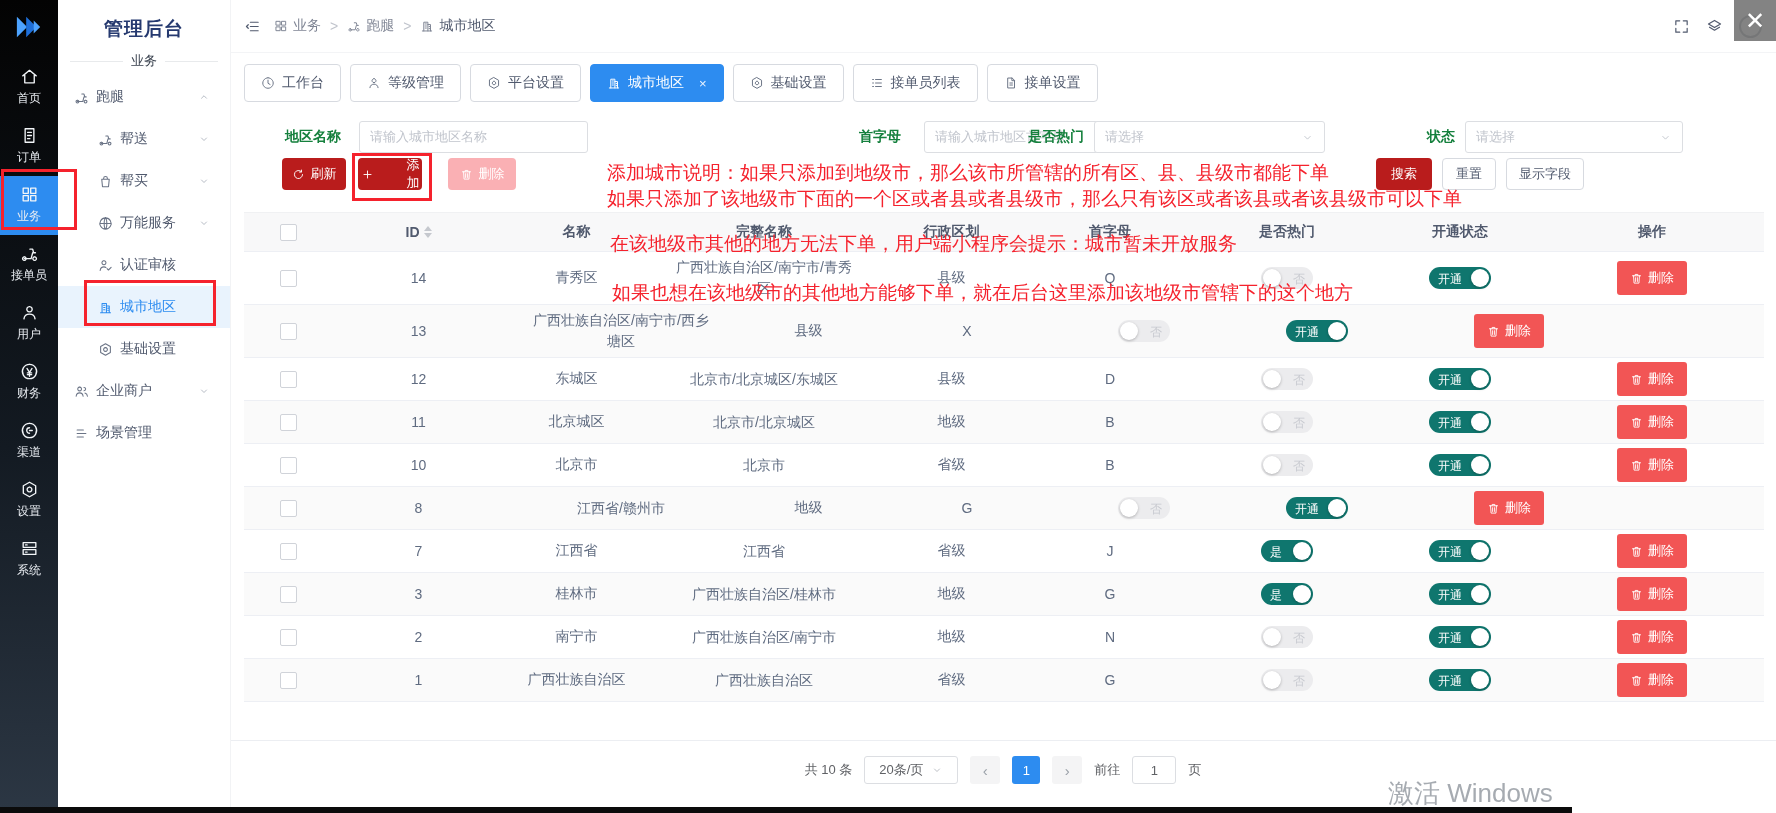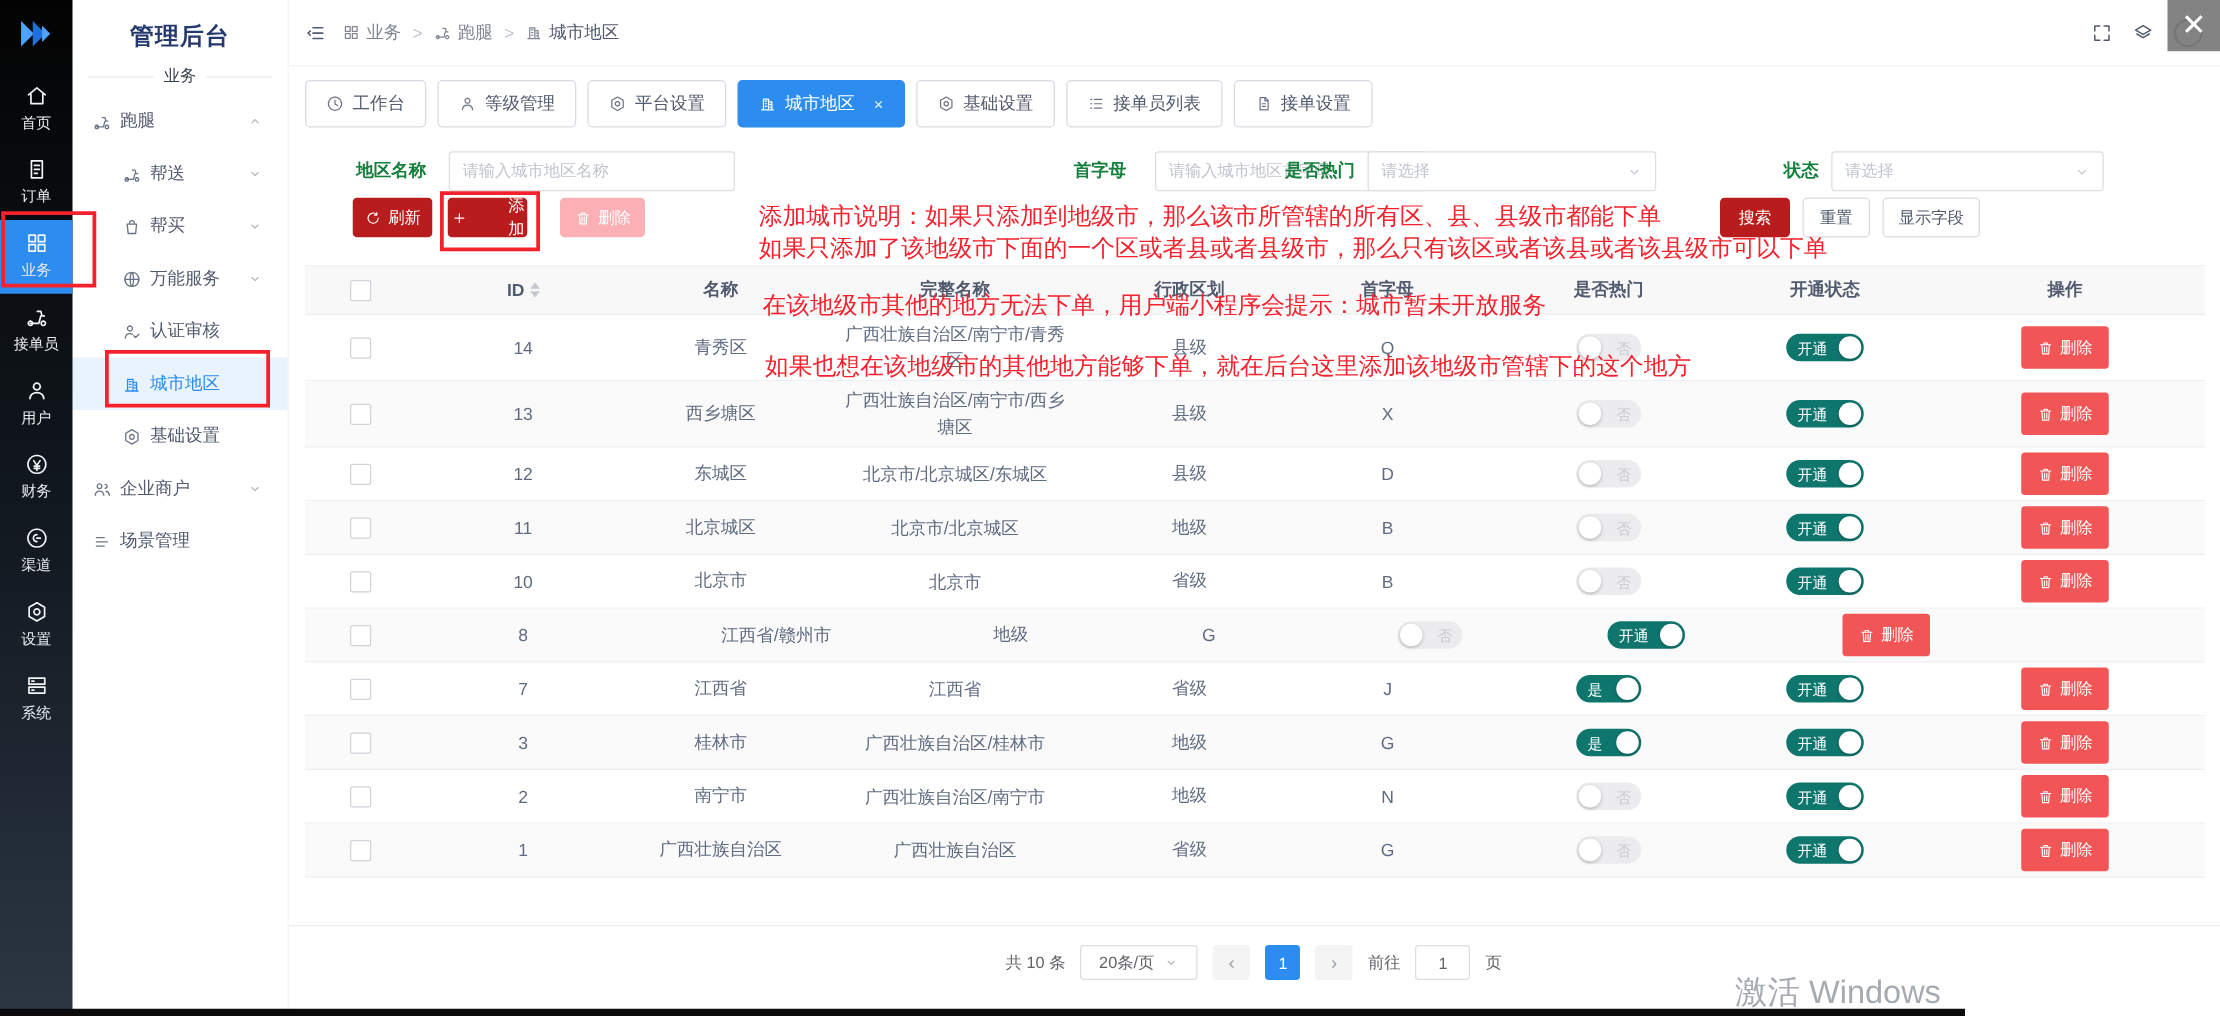--- a/index.html
+++ b/index.html
@@ -550,21 +550,20 @@
                 </span>
                 <span>删除</span>
               </span>
             </div>
           </div>
           <div class="trow stripe tall">
             <div class="tcell c-cb">
               <span class="cbx"></span>
             </div>
             <div class="tcell c-id">13</div>
-            <div class="tcell c-name">西乡塘区</div>
             <div class="tcell c-full">
               <span class="full-txt">广西壮族自治区/南宁市/西乡塘区</span>
             </div>
             <div class="tcell c-level">县级</div>
             <div class="tcell c-letter">X</div>
             <div class="tcell c-hot">
               <span class="toggle">
                 <span class="knob"></span>
                 <span class="tl">否</span>
               </span>

